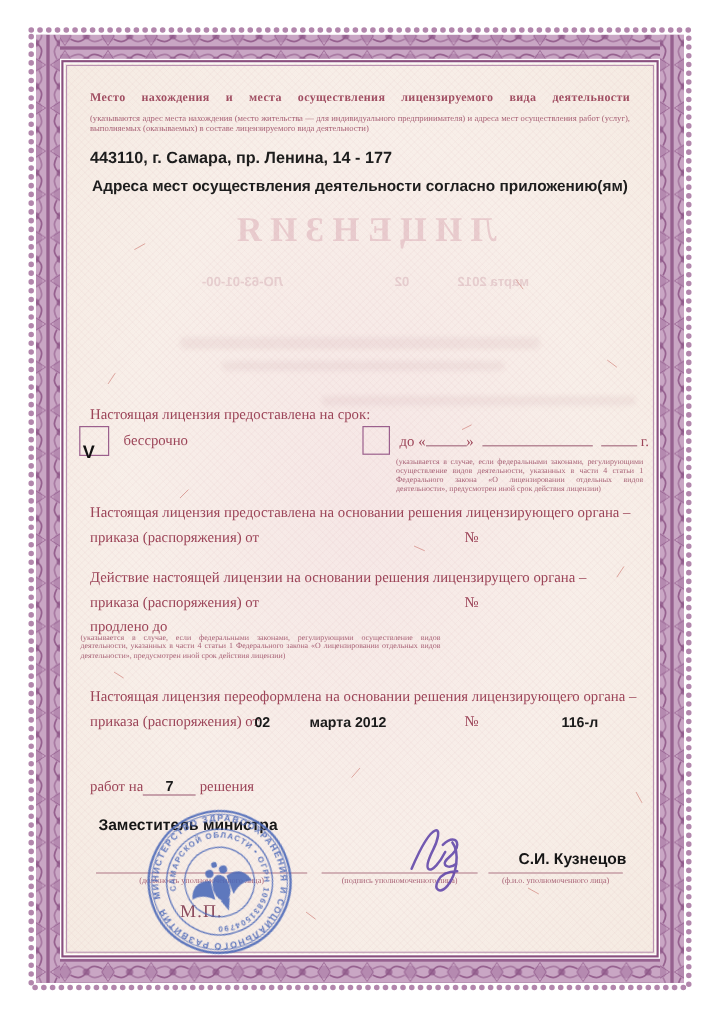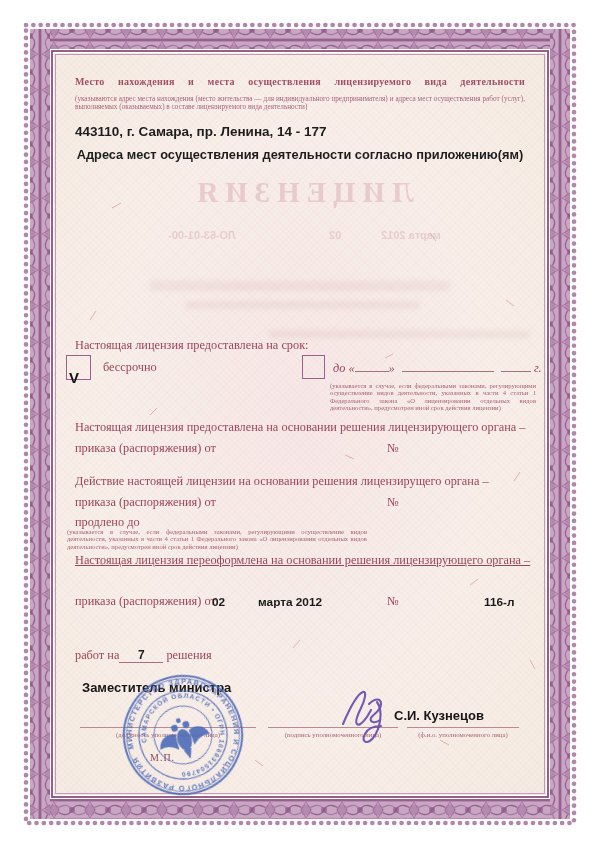--- a/index.html
+++ b/index.html
@@ -40,21 +40,21 @@
   .small-note{font-size:6.6px;line-height:7.3px;color:#a86276;text-align:justify;}
   .fill-val{font-family:"Liberation Sans",sans-serif;font-weight:bold;font-size:11.8px;color:#1b1b1b;}
   .checkbox{border:1.3px solid #9b5f8d;background:transparent;}
   .checkmark{font-family:"Liberation Sans",sans-serif;font-weight:bold;font-size:15px;color:#111;}
   .blank{display:inline-block;border-bottom:1px solid #a87083;height:11px;vertical-align:baseline;}
   .num-blank{display:inline-block;border-bottom:1.2px solid #a87083;text-align:center;width:44px;
     font-family:"Liberation Sans",sans-serif;font-weight:bold;font-size:12px;color:#1b1b1b;line-height:13px;}
   .sig-line{border-bottom:1px solid #b98a96;height:0;}
   .sig-caption{font-size:6.8px;color:#a86276;text-align:center;}
   .sig-label{font-family:"Liberation Sans",sans-serif;font-weight:bold;font-size:13px;color:#161616;}
-  .mp{font-size:10px;color:#8b4a5c;letter-spacing:1px;text-align:center;}
+  .mp{font-size:15px;color:#8b4a5c;letter-spacing:1px;text-align:center;}
   .frame-svg,.stamp-svg,.ink-svg{position:absolute;pointer-events:none;}
 </style>
 </head>
 <body>
 
 <div class="page">
 
   <div class="paper"></div>
 
   <svg class="frame-svg" width="600" height="848" viewBox="0 0 600 848" style="left:0;top:0;">
@@ -124,58 +124,58 @@
   <div class="abs smudge" style="left:185px;top:301px;width:235px;height:8px;"></div>
   <div class="abs smudge" style="left:268px;top:330px;width:262px;height:8px;"></div>
 
   <div class="abs body-line serif" style="left:75px;top:338px;">Настоящая лицензия предоставлена на срок:</div>
 
   <div class="abs checkbox" style="left:66px;top:355px;width:23px;height:23px;"></div>
   <div class="abs checkmark" style="left:69px;top:369px;">V</div>
   <div class="abs body-line serif" style="left:103px;top:360px;">бессрочно</div>
 
   <div class="abs checkbox" style="left:302px;top:355px;width:21px;height:22px;"></div>
-  <div class="abs body-line serif" style="left:333px;top:360px;white-space:nowrap;font-style:italic;">
+  <div class="abs body-line serif" style="left:333px;top:360px;white-space:nowrap;">
     <span>до «</span><span class="blank" style="width:34px;"></span><span>»</span>
     <span class="blank" style="width:92px;margin-left:4px;"></span>
     <span class="blank" style="width:30px;margin-left:4px;"></span>
     <span>г.</span>
   </div>
   <div class="abs small-note serif" style="left:330px;top:382px;width:206px;">(указывается в случае, если федеральными законами, регулирующими осуществление видов деятельности, указанных в части 4 статьи 1 Федерального закона «О лицензировании отдельных видов деятельности», предусмотрен иной срок действия лицензии)</div>
 
   <div class="abs body-line serif" style="left:75px;top:420px;width:460px;font-family:Liberation Serif, serif;">Настоящая лицензия предоставлена на основании решения лицензирующего органа –</div>
   <div class="abs body-line serif" style="left:75px;top:441px;">приказа (распоряжения)  от</div>
   <div class="abs body-line serif" style="left:387px;top:441px;">№</div>
 
   <div class="abs body-line serif" style="left:75px;top:474px;width:460px;">Действие настоящей лицензии на основании решения лицензирущего органа –</div>
   <div class="abs body-line serif" style="left:75px;top:495px;">приказа (распоряжения)  от</div>
   <div class="abs body-line serif" style="left:387px;top:495px;">№</div>
   <div class="abs body-line serif" style="left:75px;top:515px;">продлено до</div>
   <div class="abs small-note serif" style="left:67px;top:528px;width:300px;">(указывается в случае, если федеральными законами, регулирующими осуществление видов деятельности, указанных в части 4 статьи 1 Федерального закона «О лицензировании отдельных видов деятельности», предусмотрен иной срок действия лицензии)</div>
 
-  <div class="abs body-line serif" style="left:75px;top:553px;width:460px;text-decoration:underline;">Настоящая лицензия переоформлена на основании решения лицензирующего органа –</div>
+  <div class="abs body-line serif" style="left:75px;top:573px;width:460px;">Настоящая лицензия переоформлена на основании решения лицензирующего органа –</div>
   <div class="abs body-line serif" style="left:75px;top:594px;">приказа (распоряжения)  от</div>
   <div class="abs fill-val" style="left:212px;top:595px;">02</div>
   <div class="abs fill-val" style="left:258px;top:595px;">марта 2012</div>
   <div class="abs body-line serif" style="left:387px;top:594px;">№</div>
-  <div class="abs fill-val" style="left:484px;top:595px;text-align:center;">116-л</div>
+  <div class="abs fill-val" style="left:468px;top:595px;text-align:center;">116-л</div>
 
   <div class="abs body-line serif" style="left:75px;top:648px;white-space:nowrap;">
     <span>работ на</span><span class="num-blank">7</span>
     <span>решения</span>
   </div>
 
   <div class="abs sig-label" style="left:82px;top:680px;">Заместитель министра</div>
   <div class="abs sig-line" style="left:80px;top:727px;width:176px;"></div>
   <div class="abs sig-caption serif" style="left:80px;top:731px;width:176px;">(должность уполномоченного лица)</div>
 
   <div class="abs sig-line" style="left:268px;top:727px;width:130px;"></div>
   <div class="abs sig-caption serif" style="left:268px;top:731px;width:130px;">(подпись уполномоченного лица)</div>
 
-  <div class="abs sig-label" style="left:394px;top:708px;width:112px;text-align:left;">С.И. Кузнецов</div>
+  <div class="abs sig-label" style="left:421px;top:708px;width:112px;text-align:center;">С.И. Кузнецов</div>
   <div class="abs sig-line" style="left:407px;top:727px;width:112px;"></div>
   <div class="abs sig-caption serif" style="left:404px;top:731px;width:118px;">(ф.и.о. уполномоченного лица)</div>
 
   <div class="abs mp serif" style="left:150px;top:752px;">М.П.</div>
 
   <svg class="ink-svg" style="left:315px;top:680px;" width="100" height="70" viewBox="0 0 100 70">
     <g stroke="#5b3fa8" stroke-width="2.1" fill="none" stroke-linecap="round" opacity="0.85">
       <path d="M28 44 C34 30 42 14 48 12 C52 11 50 20 46 28 C42 36 40 42 42 44 C45 47 52 38 56 30"></path>
       <path d="M54 24 C60 18 66 18 66 24 C66 31 58 34 56 38 C54 42 60 44 65 40"></path>
       <path d="M62 22 C68 30 66 48 58 58 C52 65 46 62 50 54 C53 48 60 46 66 46"></path>

